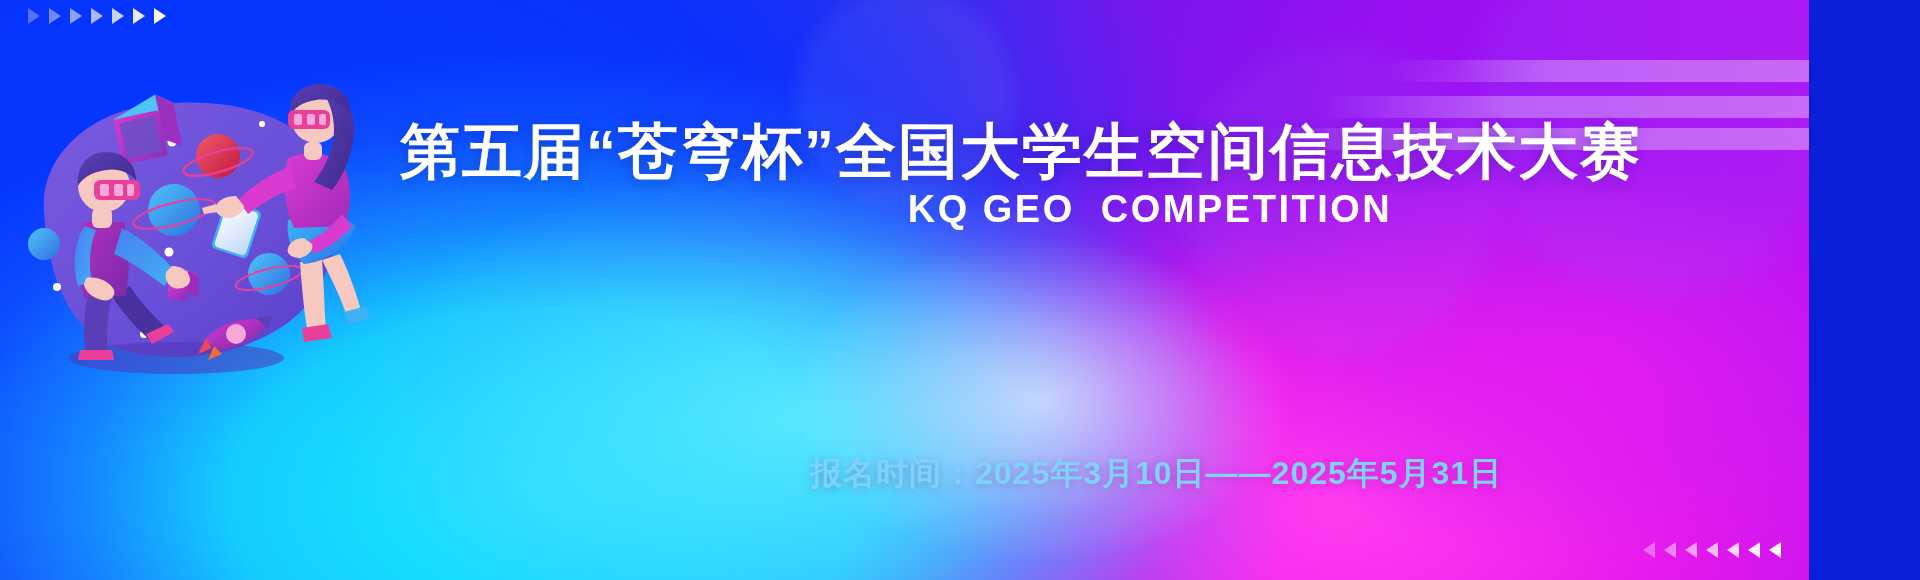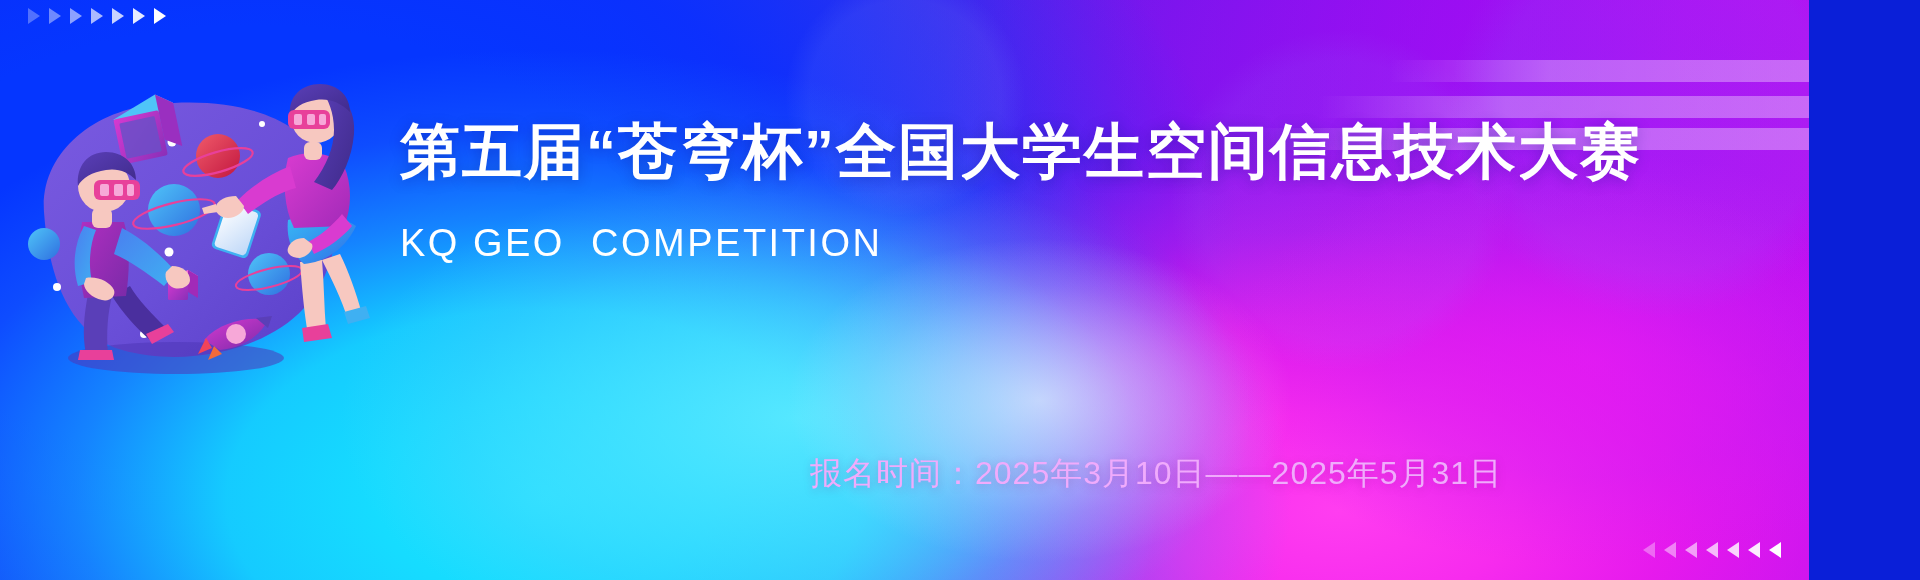--- a/index.html
+++ b/index.html
@@ -141,35 +141,36 @@
     color:#ffffff;
     font-size:60px;
     font-weight:bold;
     letter-spacing:2px;
     line-height:1.12;
     white-space:nowrap;
     text-shadow:0 2px 14px rgba(10,20,120,.30);
   }
 
   .title-en {
-    margin-top:38px;
+    margin-top:4px;
     color:#ffffff;
     font-size:38px;
-    font-weight:400;
+    font-weight:700;
     letter-spacing:2.5px;
     white-space:pre;
     line-height:1.1;
+    text-align:center;
   }
 
   .date-line {
     position:absolute;
     left:810px; top:452px;
-    color:#f0abfc;
+    color:#7dd3fc;
     font-size:32px;
-    font-weight:normal;
+    font-weight:bold;
     letter-spacing:1px;
     white-space:nowrap;
     text-shadow:0 2px 10px rgba(120,10,120,.28);
   }
 </style>
 </head>
 <body>
 
 <div id="banner">
 

